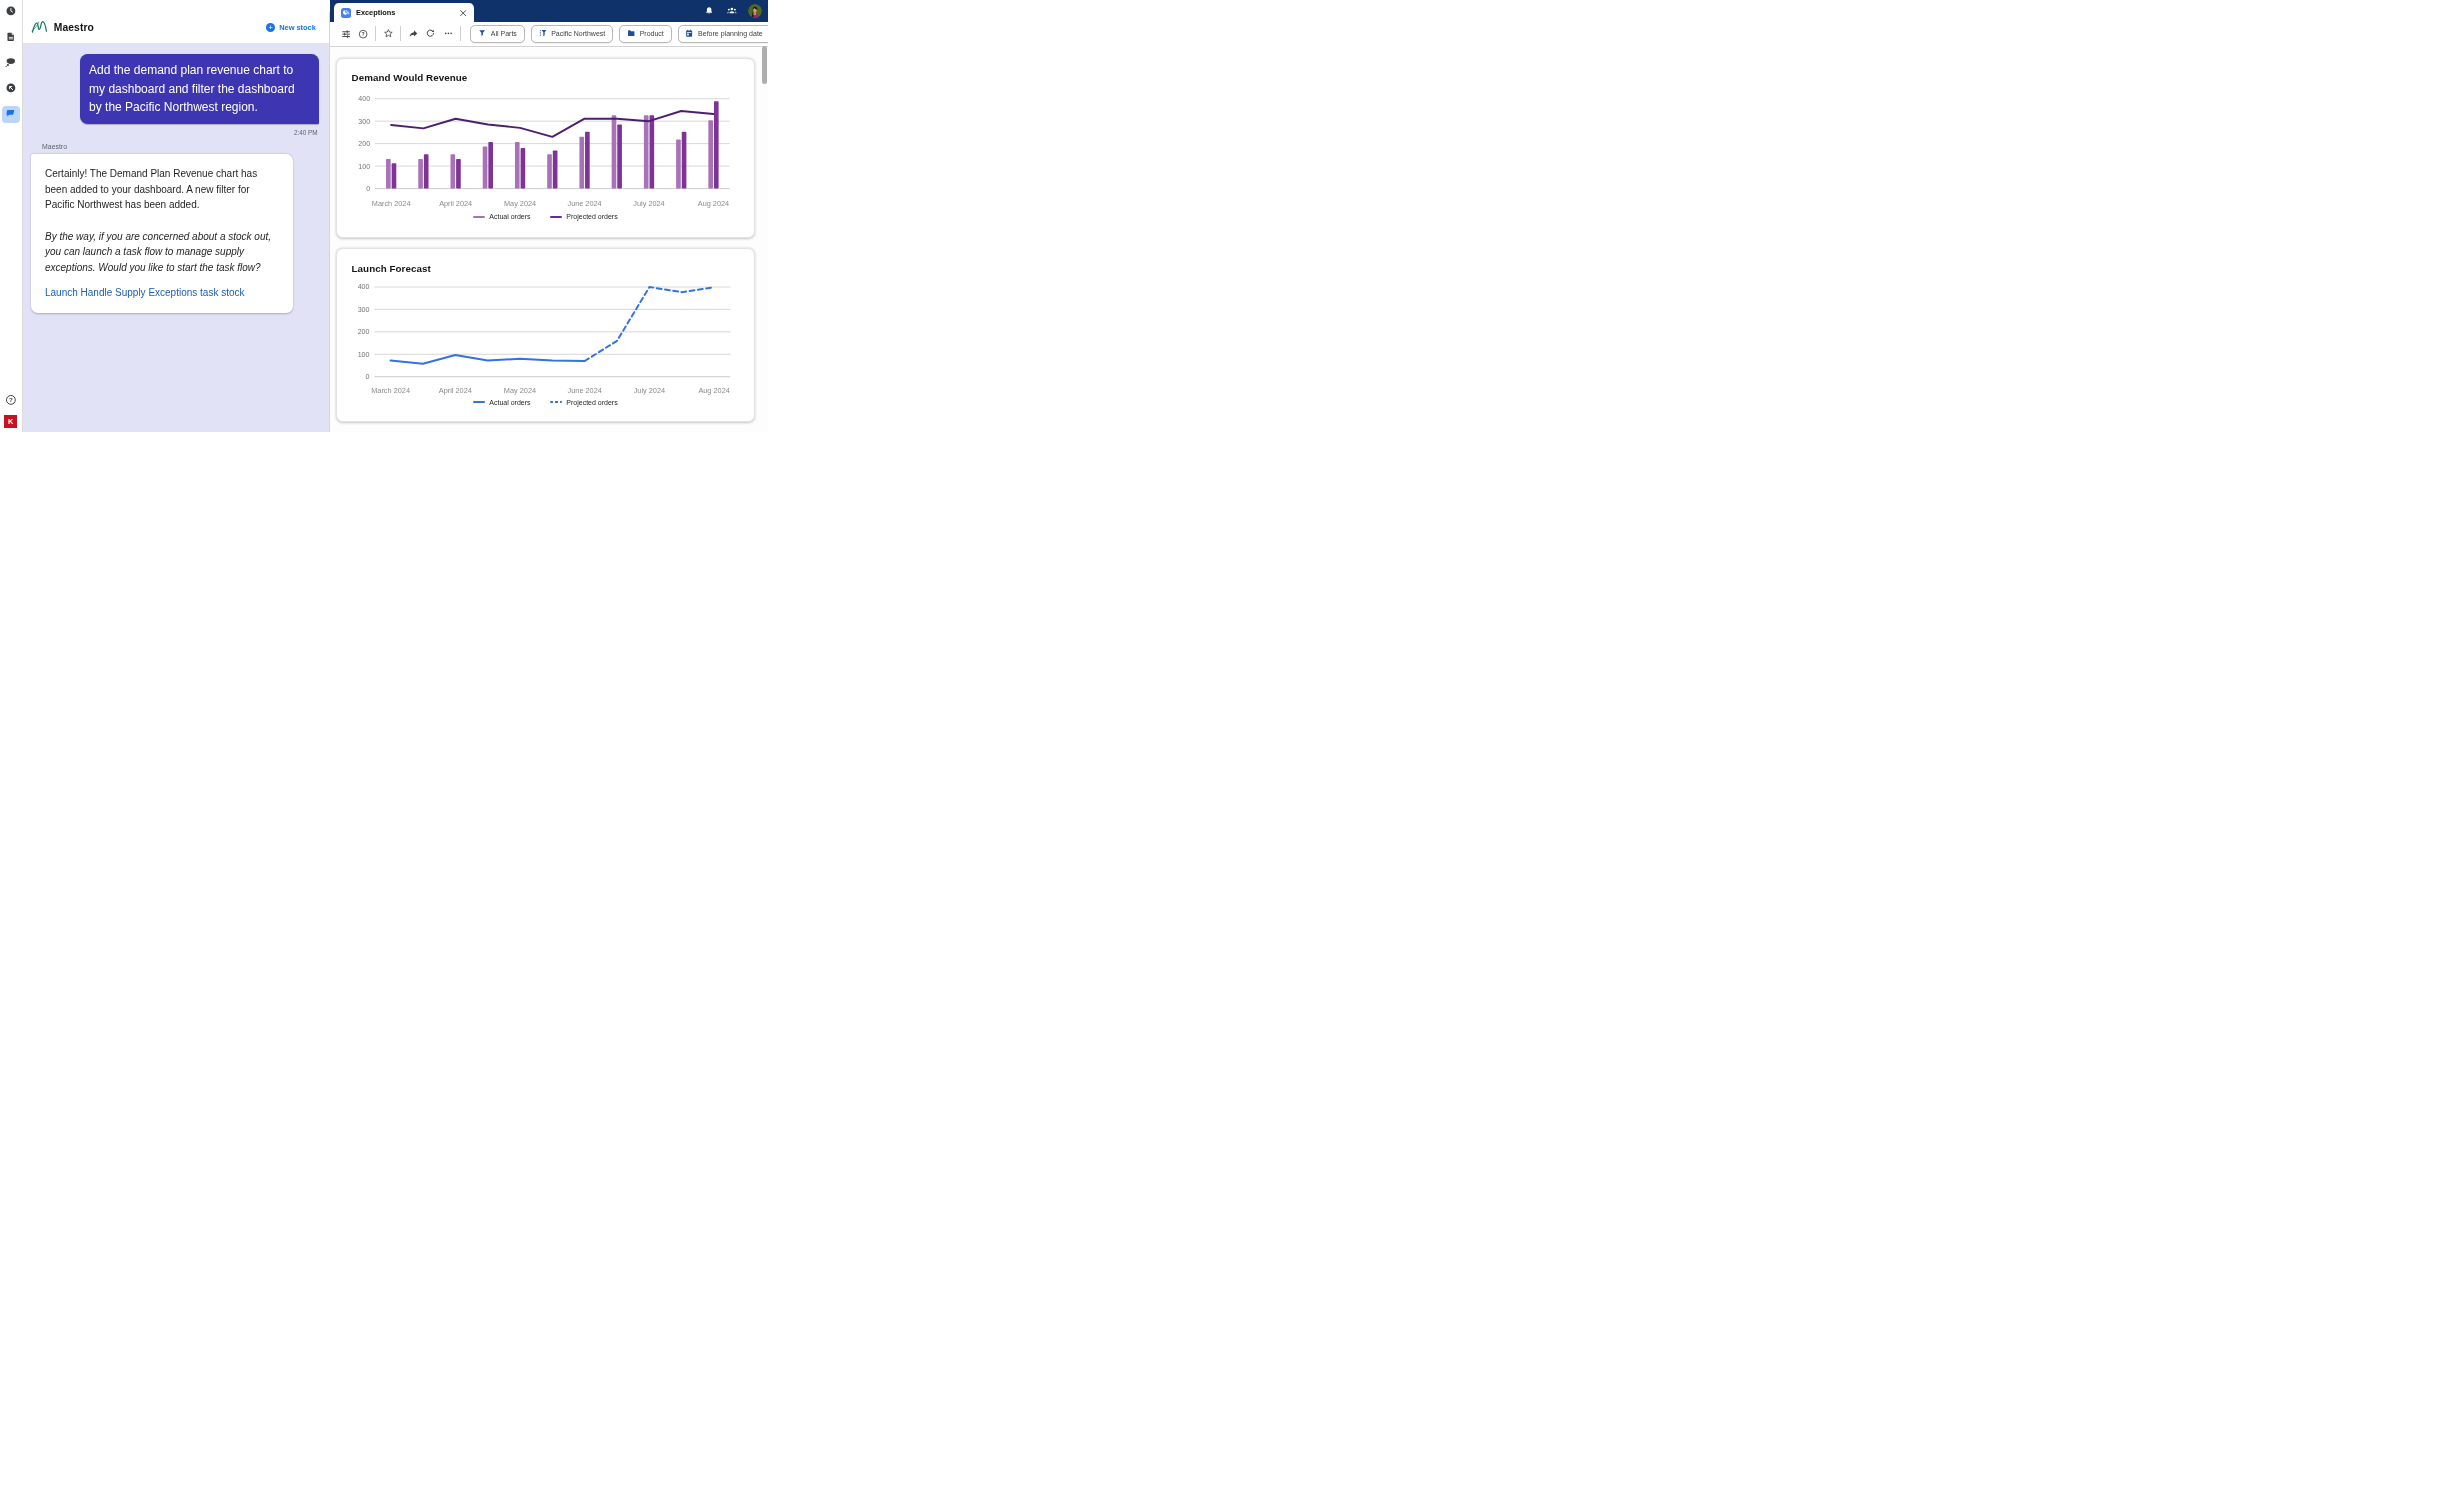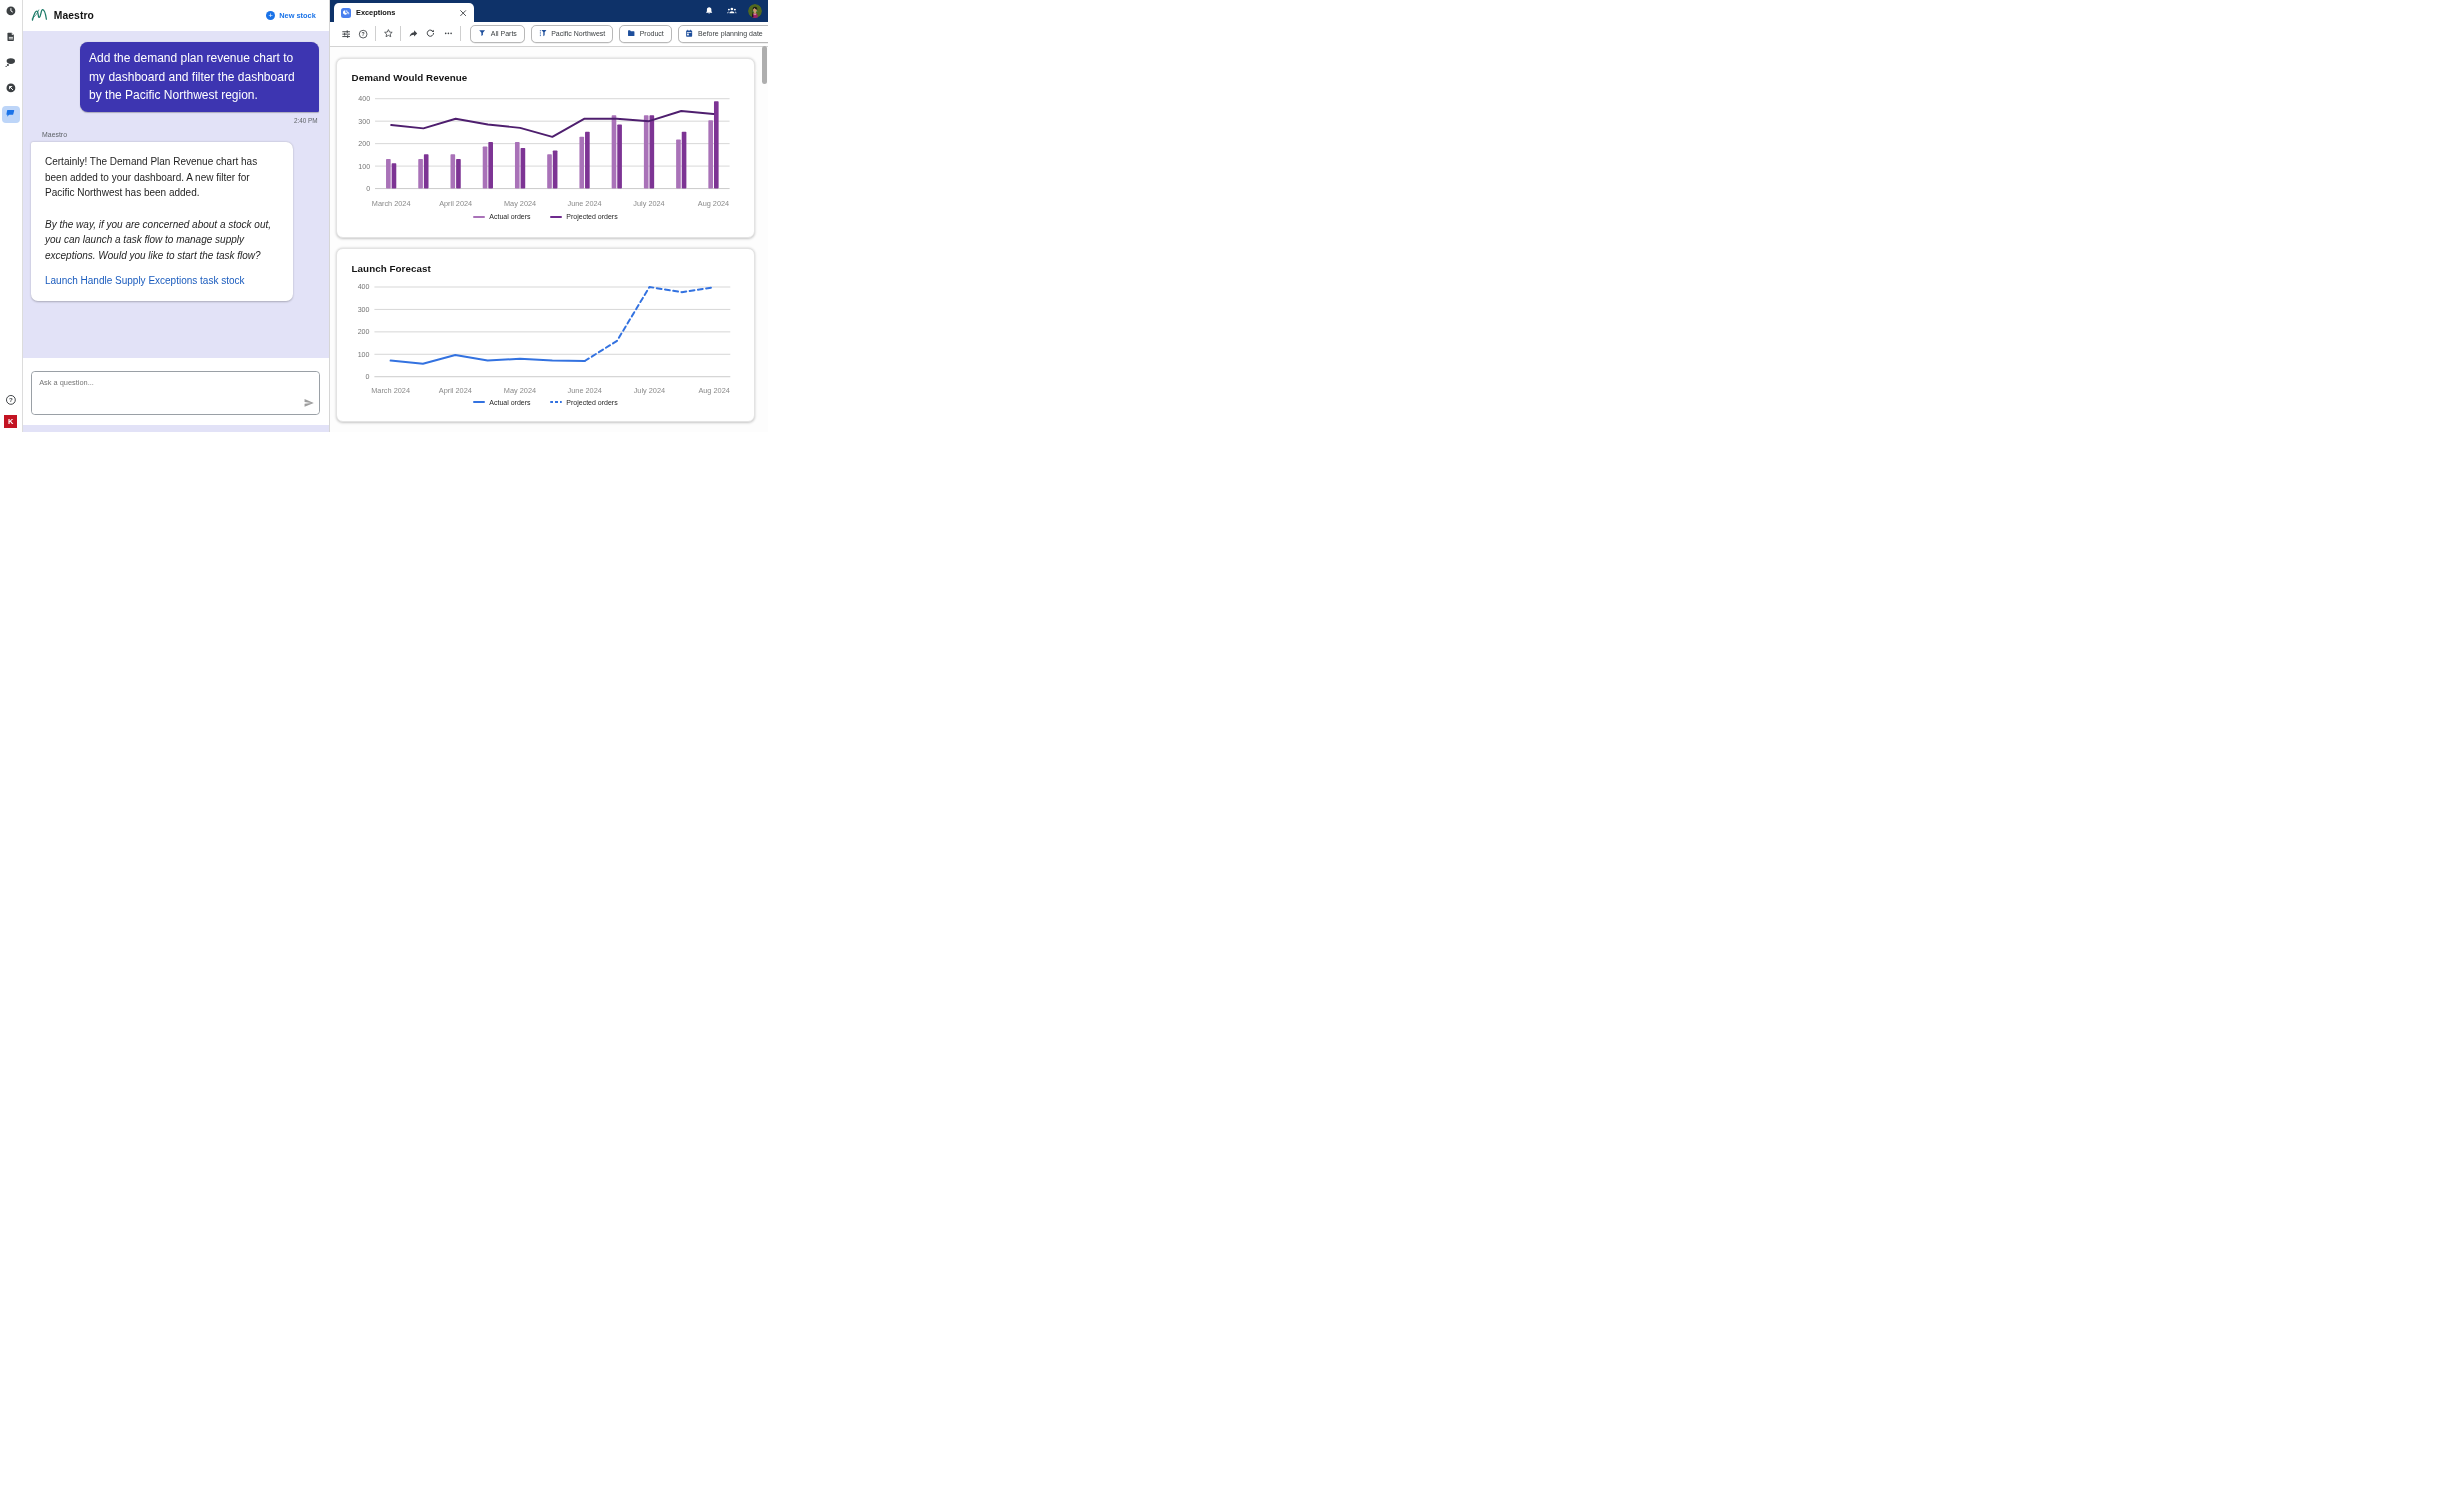--- a/index.html
+++ b/index.html
@@ -13,21 +13,21 @@
   .rail-btn { width:17.6px; height:16.7px; display:flex; align-items:center; justify-content:center;
               margin-top:8.8px; cursor:pointer; border-radius:3.9px; }
   .rail-btn.first { margin-top:3.9px; }
   .rail-btn.active { background:#bdd5f8; }
   .rail-spacer { flex:1; }
   .rail-bottom { margin-bottom:2.9px; }
   .klogo { width:12.7px; height:12.7px; background:#c31423; color:#fff; font-weight:bold;
            font-size:7.4px; display:flex; align-items:center; justify-content:center; margin:2.9px 0 3.9px; }
 
   
-  .chat { position:absolute; left:22.5px; top:0; width:307px; height:432px;
+  .chat { position:absolute; left:22.5px; top:12px; width:307px; height:432px;
           display:flex; flex-direction:column; border-right:0.5px solid #d6d6d6; }
   .chat-header { height:31px; background:#fff; display:flex; align-items:center; padding:0 12.7px 0 8.8px; }
   .chat-title { font-size:10.3px; font-weight:bold; color:#121212; margin-left:4.9px; letter-spacing:0.1px; }
   .new-chat { margin-left:auto; display:flex; align-items:center; gap:3.9px; cursor:pointer; }
   .new-chat-label { color:#1a73e8; font-size:7.4px; font-weight:bold; }
   .plus-circle { width:9.3px; height:9.3px; border-radius:50%; background:#1a73e8; color:#fff;
                  display:flex; align-items:center; justify-content:center; font-size:7.4px; line-height:1; }
   .chat-body { flex:1; background:#e2e2f7; padding:10.8px 9.8px 0 8.8px; overflow:hidden; }
   .bubble-user { margin-left:49px; background:#3d35b1; color:#fff; border-radius:7.8px 7.8px 1.5px 7.8px;
                  padding:7.4px 8.8px; font-size:12px; line-height:1.55; box-shadow:0 0.5px 1px rgba(0,0,0,.25); }
@@ -162,30 +162,20 @@
       <div class="bubble-user">Add the demand plan revenue chart to my dashboard and filter the dashboard by the Pacific Northwest region.</div>
       <div class="stamp">2:40 PM</div>
       <div class="agent-name">Maestro</div>
       <div class="bubble-agent">
         <p>Certainly! The Demand Plan Revenue chart has been added to your dashboard. A new filter for Pacific Northwest has been added.</p>
         <p>By the way, if you are concerned about a stock out, you can launch a task flow to manage supply exceptions. Would you like to start the task flow?</p>
         <a>Launch Handle Supply Exceptions task stock</a>
       </div>
     </div>
 
-    <div class="chat-inputwrap">
-      <div class="ask-box">
-        <textarea class="ask-input" placeholder="Ask a question..." style=""></textarea>
-        <span class="send-btn">
-          <svg width="11.8" height="11.8" viewBox="0 0 24 24">
-              <path d="M3.2 20L22 12 3.2 4l-.01 6.2L16.5 12 3.19 13.8z" fill="#9e9e9e"></path>
-            </svg>
-        </span>
-      </div>
-    </div>
     <div class="chat-footstrip"></div>
   </div>
 
   <div class="dash">
     <div class="topbar">
       <div class="dash-tab">
         <span class="tab-icon">
           <svg width="7.4" height="7.4" viewBox="0 0 20 20">
               <path d="M8.6 3.2a6 6 0 1 0 5.2 8.8L8.6 9.4z" fill="#fff"></path>
               <path d="M10.4 2.6v5.6l5.3 2.6a6 6 0 0 0-5.3-8.2z" fill="#fff" opacity=".55"></path>

